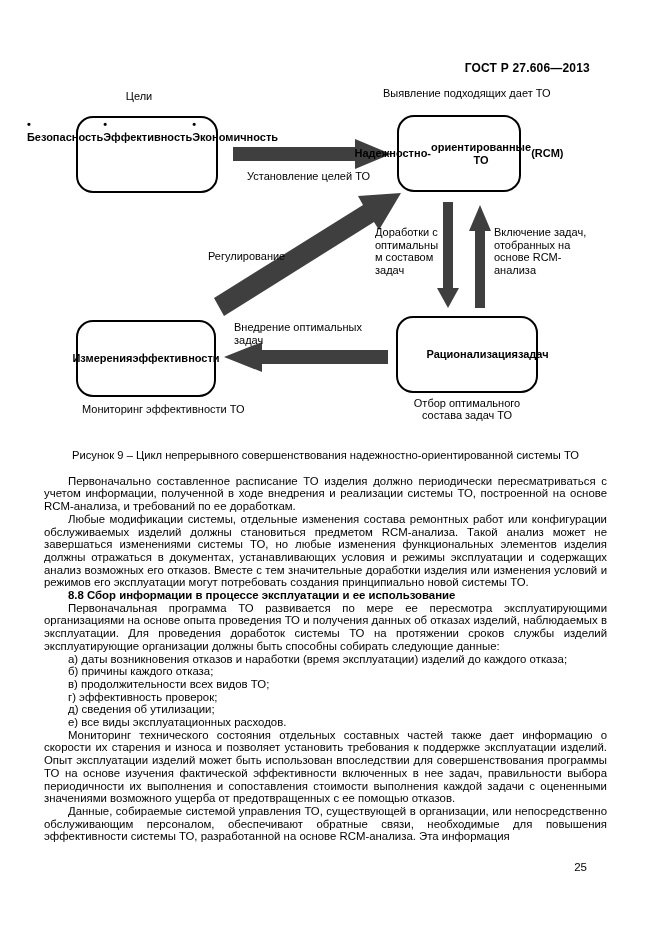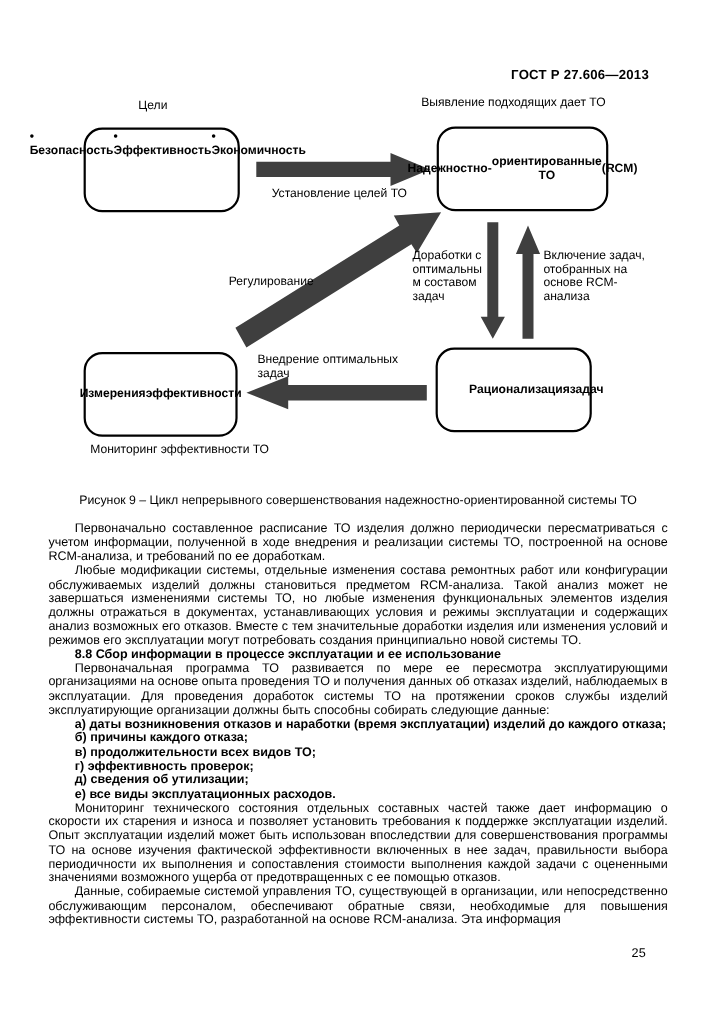--- a/index.html
+++ b/index.html
@@ -26,21 +26,21 @@
   .fig-box.goals { align-items:flex-start; text-align:left; padding-left:11px; }
   .center-142 { width:142px; text-align:center; }
   
   .body-text {
     position:absolute; left:44px; top:449px; width:563px;
     font-size:11.4px; line-height:12.7px;
   }
   .caption { text-align:center; white-space:nowrap; font-size:11.2px; margin:0 0 13px 0; }
   .body-text p { margin:0; text-align:justify; text-indent:24px; }
   .heading { font-weight:bold; text-indent:24px; }
-  .list-item { text-indent:24px;font-weight:bold; }
+  .list-item { text-indent:24px; }
   .page-number { position:absolute; top:861px; right:74px; font-size:11.5px; }
 </style>
 </head>
 <body>
 
 <div class="page">
 
   <div class="doc-header">ГОСТ Р 27.606—2013</div>
 
   <svg class="fig-arrows" viewBox="0 0 661 440" xmlns="http://www.w3.org/2000/svg">
@@ -54,21 +54,21 @@
   <div class="fig-label center-142" style="left:68px; top:90px;">Цели</div>
 
   <div class="fig-label" style="left:383px; top:87px;">Выявление подходящих дает ТО</div>
 
   <div class="fig-box goals" style="left:76px; top:116px; width:142px; height:77px;">
     <div>• Безопасность</div>
     <div>• Эффективность</div>
     <div>• Экономичность</div>
   </div>
 
-  <div class="fig-box" style="left:397px; top:115px; width:156px; height:77px;">
+  <div class="fig-box" style="left:397px; top:115px; width:124px; height:77px;">
     <div>Надежностно-</div>
     <div>ориентированные ТО</div>
     <div>(RCM)</div>
   </div>
 
   <div class="fig-label" style="left:247px; top:170px;">Установление целей ТО</div>
 
   <div class="fig-label" style="left:375px; top:226px;">
     <div>Доработки с</div>
     <div>оптимальны</div>
@@ -95,20 +95,24 @@
     <div>эффективности</div>
   </div>
 
   <div class="fig-box" style="left:396px; top:316px; width:142px; height:77px;padding-left:41px;">
     <div>Рационализация</div>
     <div>задач</div>
   </div>
 
   <div class="fig-label" style="left:82px; top:403px;">Мониторинг эффективности ТО</div>
 
+  <div class="fig-label center-142" style="left:396px; top:398px; line-height:11.5px;">
+    <div>Отбор оптимального</div>
+    <div>состава задач ТО</div>
+  </div>
 
   <div class="body-text">
     <div class="caption">Рисунок  9 – Цикл непрерывного совершенствования надежностно-ориентированной системы ТО</div>
     <p>Первоначально составленное расписание ТО изделия должно периодически пересматриваться с учетом информации, полученной в ходе внедрения и реализации системы ТО, построенной на основе RCM-анализа, и требований по ее доработкам.</p>
     <p>Любые модификации системы, отдельные изменения состава ремонтных работ или конфигурации обслуживаемых изделий должны становиться предметом RCM-анализа. Такой анализ может не завершаться изменениями системы ТО, но любые изменения функциональных элементов изделия должны отражаться в документах, устанавливающих условия и режимы эксплуатации и содержащих анализ возможных его отказов. Вместе с тем значительные доработки изделия или изменения условий и режимов его эксплуатации могут потребовать создания принципиально новой системы ТО.</p>
     <div class="heading">8.8 Сбор информации в процессе эксплуатации и ее использование</div>
     <p>Первоначальная программа ТО развивается по мере ее пересмотра эксплуатирующими организациями на основе опыта проведения ТО и получения данных об отказах изделий, наблюдаемых в эксплуатации. Для проведения доработок системы ТО на протяжении сроков службы изделий эксплуатирующие организации должны быть способны собирать следующие данные:</p>
     <div class="list-item">а) даты возникновения отказов и наработки (время эксплуатации) изделий до каждого отказа;</div>
     <div class="list-item">б) причины каждого отказа;</div>
     <div class="list-item">в) продолжительности всех видов ТО;</div>

